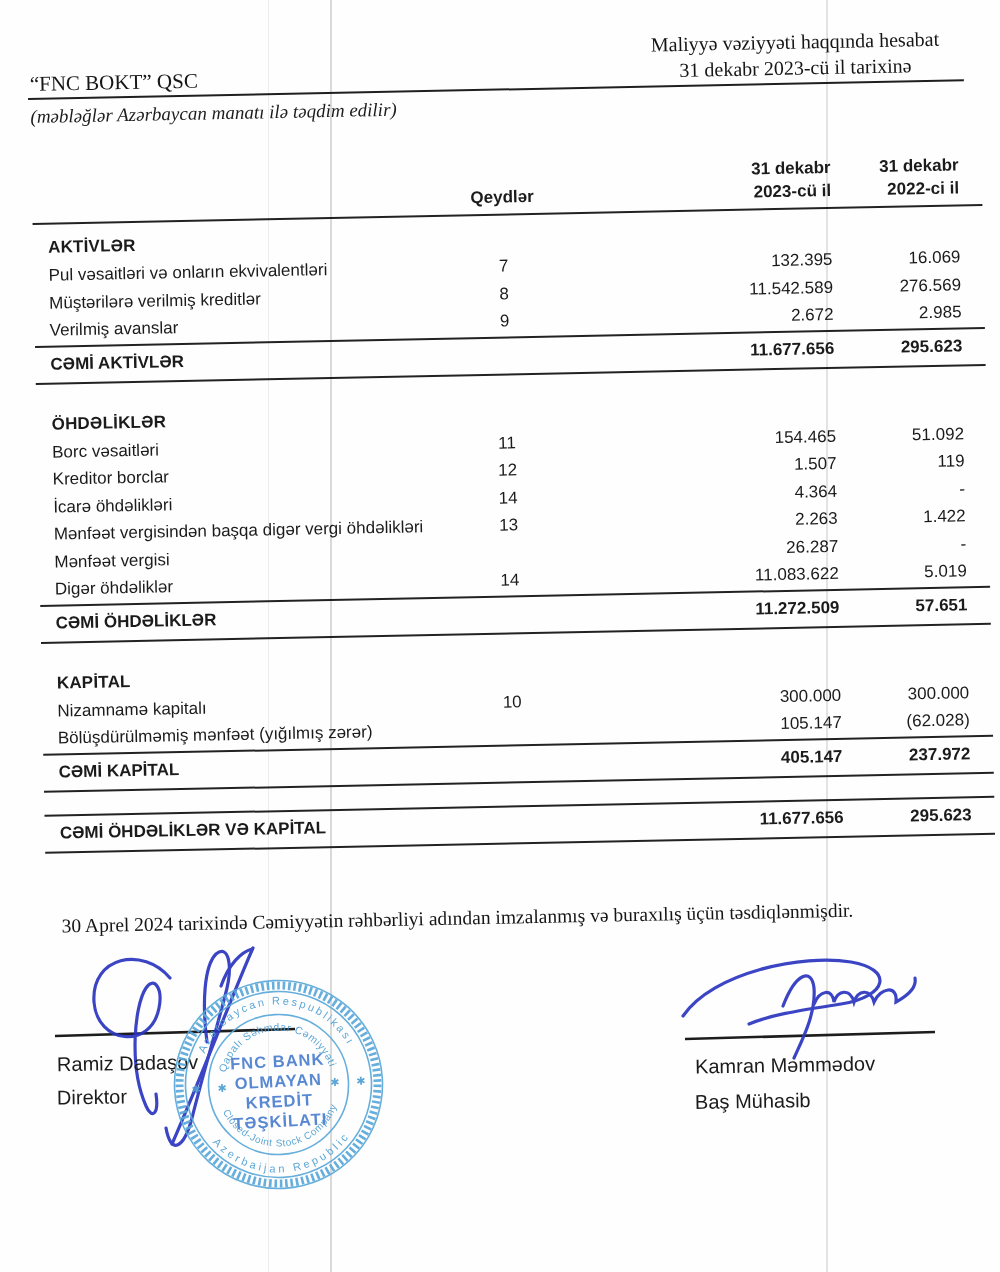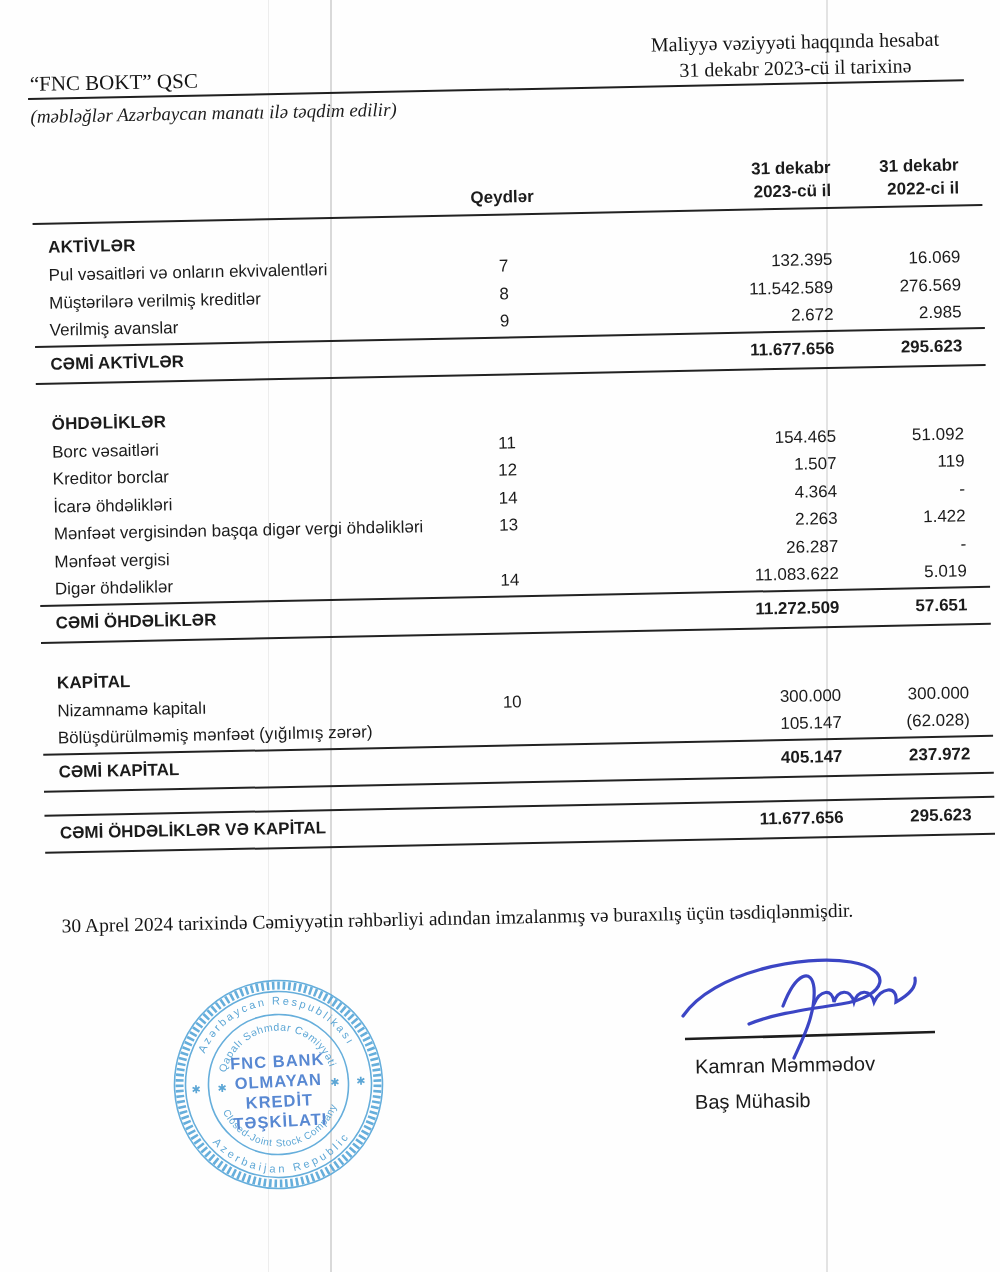--- a/index.html
+++ b/index.html
@@ -221,20 +221,33 @@
         <div class="c-label">CƏMİ ÖHDƏLİKLƏR VƏ KAPİTAL</div>
         <div class="c-note"></div>
         <div class="c-v1">11.677.656</div>
         <div class="c-v2">295.623</div>
       </div>
     </div>
 
     <div class="approval">30 Aprel 2024 tarixində Cəmiyyətin rəhbərliyi adından imzalanmış və buraxılış üçün təsdiqlənmişdir.</div>
   </div>
 
+  <div class="sig-block left-sign">
+    <svg class="sig-svg" width="260" height="240" viewBox="0 0 260 240">
+      <line x1="0" y1="90" x2="240" y2="83" stroke="#1d1d1d" stroke-width="2.6"></line>
+      <g fill="none" stroke="#2b36c0" stroke-width="3.2" stroke-linecap="round" opacity="0.92">
+        <path d="M115,32 C88,0 36,10 39,56 C42,98 96,104 104,62 C108,42 99,30 91,42 C79,60 74,122 91,160 C97,174 104,168 101,148"></path>
+        <path d="M152,96 C147,58 149,20 161,8 C173,-2 179,18 170,50 C159,92 147,132 137,172 C129,202 116,210 111,182"></path>
+        <path d="M198,2 C180,42 150,122 117,198"></path>
+        <path d="M166,40 C174,18 186,6 197,3"></path>
+      </g>
+    </svg>
+    <div class="sig-name">Ramiz Dadaşov</div>
+    <div class="sig-title">Direktor</div>
+  </div>
 
   <svg class="stamp-svg" width="225" height="225" viewBox="0 0 225 225">
     <defs>
       <path id="outerTop" d="M 32.5,112.5 A 80,80 0 0 1 192.5,112.5"></path>
       <path id="outerBottom" d="M 24.5,112.5 A 88,88 0 0 0 200.5,112.5"></path>
       <path id="innerTop" d="M 58.5,112.5 A 54,54 0 0 1 166.5,112.5"></path>
       <path id="innerBottom" d="M 50.5,112.5 A 62,62 0 0 0 174.5,112.5"></path>
     </defs>
     <g fill="none" stroke="#5aa8d9">
       <circle cx="112.5" cy="112.5" r="104" stroke-width="1.6"></circle>

